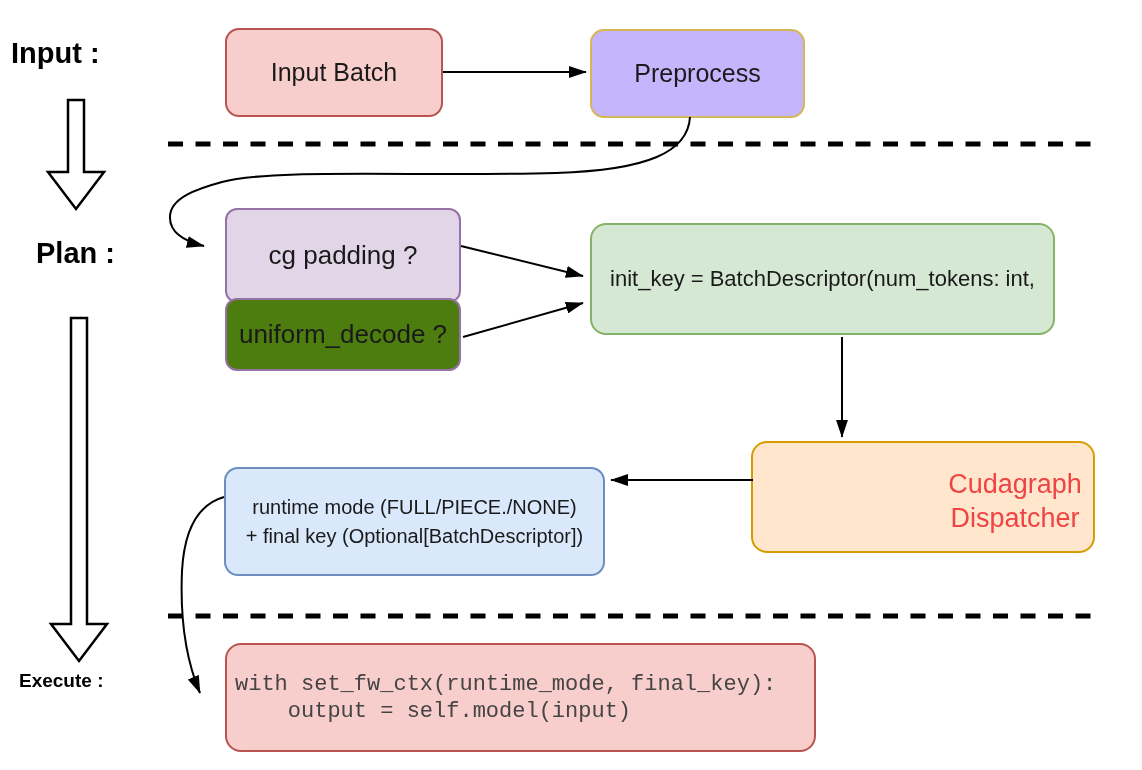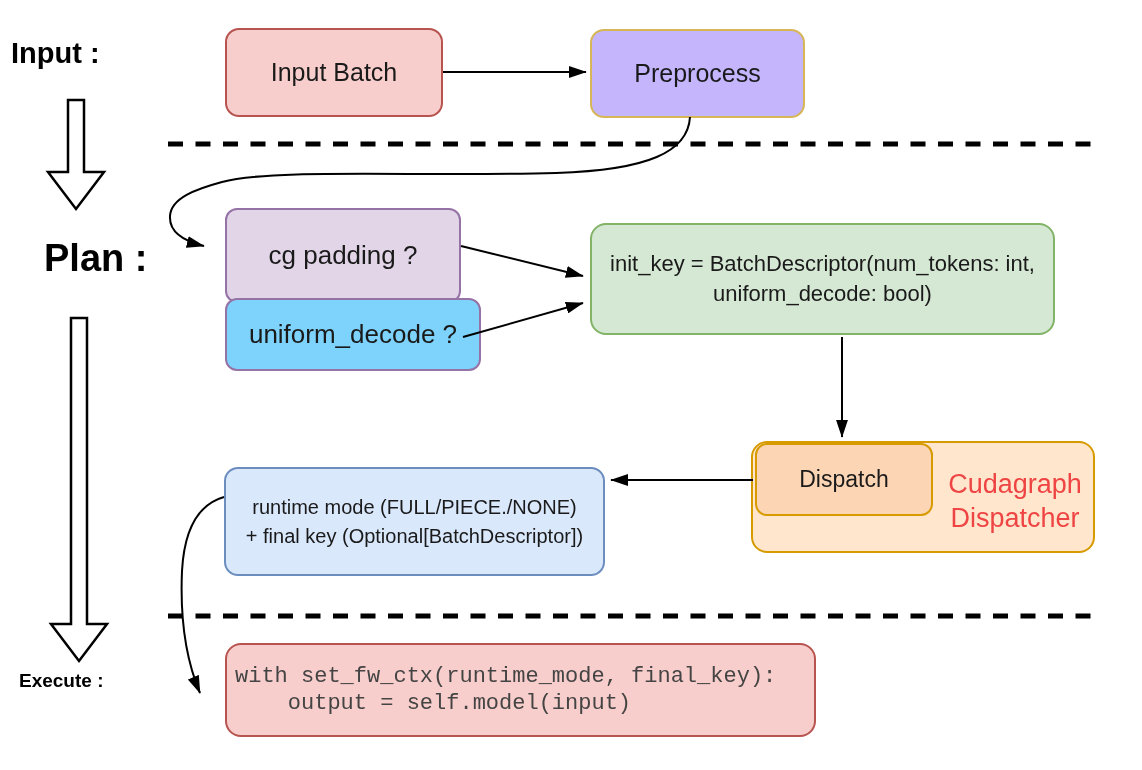--- a/index.html
+++ b/index.html
@@ -4,41 +4,41 @@
 <style>
   html,body { margin:0; padding:0; background:#ffffff; }
   .canvas {
     position:relative; width:1142px; height:770px; background:#ffffff;
     font-family:"Liberation Sans", sans-serif; overflow:hidden;
   }
   .wires { position:absolute; left:0; top:0; width:1142px; height:770px; pointer-events:none; }
 
   .stage-label { position:absolute; font-weight:bold; color:#000000; white-space:nowrap; }
   #label-input   { left:11px;  top:37px;  font-size:29px; }
-  #label-plan    { left:36px;  top:237px; font-size:38px;margin-left:8px; }
+  #label-plan    { left:36px;  top:237px; font-size:29px; }
   #label-execute { left:19px;  top:670px; font-size:19px; }
 
   .node {
     position:absolute; box-sizing:border-box; border:2px solid #a16207;
     display:flex; align-items:center; justify-content:center; flex-direction:column;
     text-align:center; color:#1a1a1a;
   }
   .node .line { white-space:nowrap; }
 
   #node-input-batch    { left:225px; top:28px;  width:218px; height:89px;  border-radius:14px; background:#f8cecc; border-color:#b85450; font-size:25px; }
   #node-preprocess     { left:590px; top:29px;  width:215px; height:89px;  border-radius:14px; background:#c4b5fd; border-color:#d6b656; font-size:25px; }
   #node-cg-padding     { left:225px; top:208px; width:236px; height:95px;  border-radius:12px; background:#e1d5e7; border-color:#9673a6; font-size:26px; }
-  #node-uniform-decode { left:225px; top:298px; width:256px; height:73px;  border-radius:12px; background:#7dd3fc; border-color:#9673a6; font-size:26px; }
+  #node-uniform-decode { left:225px; top:298px; width:236px; height:73px;  border-radius:12px; background:#4d7c0f; border-color:#9673a6; font-size:26px; }
   #node-init-key       { left:590px; top:223px; width:465px; height:112px; border-radius:16px; background:#d5e8d4; border-color:#82b366; font-size:22px; line-height:30px; }
   #node-cudagraph      { left:751px; top:441px; width:344px; height:112px; border-radius:16px; background:#ffe6cc; border-color:#d79b00; }
   #node-dispatch       { left:755px; top:443px; width:178px; height:73px;  border-radius:12px; background:#fcd5b5; border-color:#d79b00; font-size:23px; }
   #cudagraph-label     { position:absolute; left:939px; top:467px; width:152px; text-align:center;
                          font-size:27px; line-height:34px; color:#ef4444; }
   #node-runtime        { left:224px; top:443px; width:381px; height:109px; border-radius:14px; background:#dae8fc; border-color:#6c8ebf; font-size:20px; line-height:29px;margin-top:24px; }
-  #node-code           { left:225px; top:643px; width:591px; height:94px; border-radius:16px; background:#f8cecc; border-color:#b85450;
+  #node-code           { left:225px; top:643px; width:591px; height:109px; border-radius:16px; background:#f8cecc; border-color:#b85450;
                          font-family:"Liberation Mono", monospace; font-size:22px; line-height:27px; color:#444444;
                          align-items:flex-start; padding-left:8px; }
   #node-code .line     { white-space:pre; }
 
   .edge { stroke:#000000; stroke-width:2; fill:none; }
   .dashed-sep { stroke:#000000; stroke-width:5; fill:none; }
   .hollow-arrow { fill:#ffffff; stroke:#000000; stroke-width:2.5; }
 </style>
 </head>
 <body>
@@ -60,27 +60,23 @@
   <div class="node" id="node-cg-padding">
     <span class="line">cg padding ?</span>
   </div>
 
   <div class="node" id="node-uniform-decode">
     <span class="line">uniform_decode ?</span>
   </div>
 
   <div class="node" id="node-init-key">
     <span class="line">init_key = BatchDescriptor(num_tokens: int,</span>
-    <span class="line">uniform_decode: bool)</span>
   </div>
 
   <div class="node" id="node-cudagraph"></div>
-  <div class="node" id="node-dispatch">
-    <span class="line">Dispatch</span>
-  </div>
   <div id="cudagraph-label">
     <div class="line">Cudagraph</div>
     <div class="line">Dispatcher</div>
   </div>
 
   <div class="node" id="node-runtime">
     <span class="line">runtime mode (FULL/PIECE./NONE)</span>
     <span class="line">+ final key (Optional[BatchDescriptor])</span>
   </div>
 

